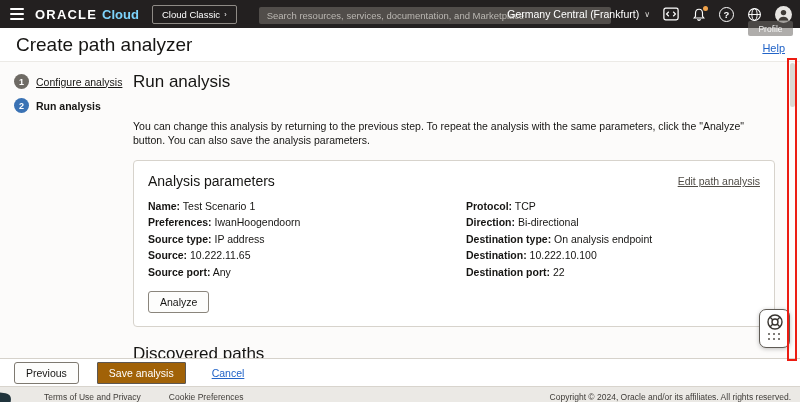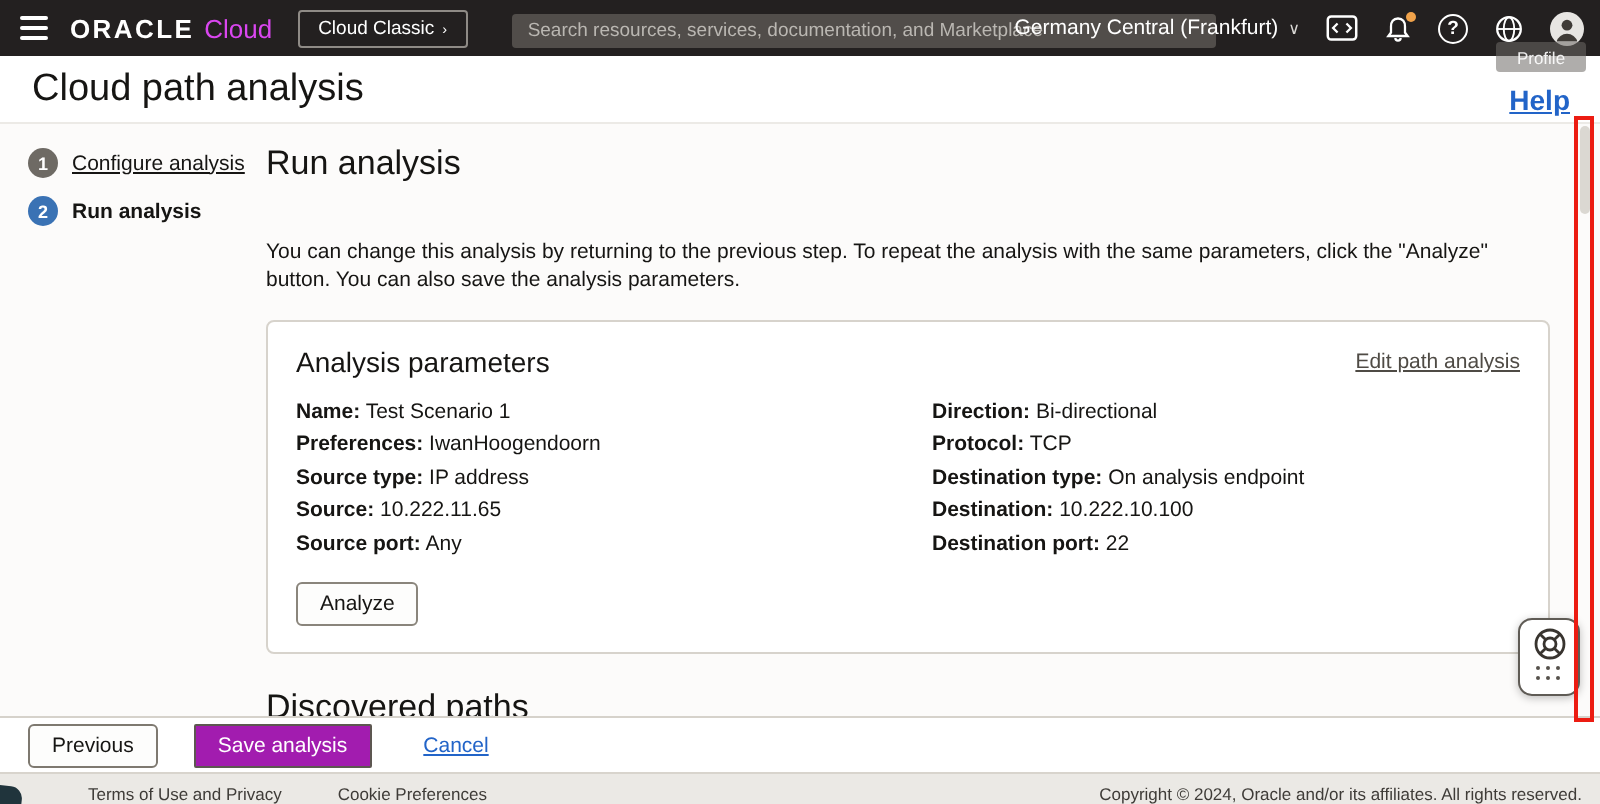--- a/index.html
+++ b/index.html
@@ -6,21 +6,21 @@
   body { font-family: "Liberation Sans", sans-serif; background:#888; }
   .screen { position:relative; width:800px; height:402px; background:#fcfbfa; overflow:hidden; }
 
   
   .topbar { position:absolute; top:0; left:0; right:0; height:28px; background:#232020;
             display:flex; align-items:center; padding-left:10px; color:#fff; z-index:5; }
   .hamburger { width:14px; display:flex; flex-direction:column; gap:3px; cursor:pointer; }
   .hamburger span { display:block; height:2px; background:#fff; border-radius:1px; }
   .brand { display:flex; align-items:baseline; margin-left:11px; white-space:nowrap; }
   .brand .b1 { font-weight:700; font-size:13px; letter-spacing:1.2px; color:#fff; }
-  .brand .b2 { font-weight:400; font-size:13px; color:#d946ef; margin-left:5px; }
+  .brand .b2 { font-weight:700; font-size:13px; color:#7dd3fc; margin-left:5px; }
   .classic-btn { margin-left:13px; border:1px solid #8f8b86; border-radius:2px; padding:3px 9px;
                  font-size:9.5px; color:#fff; background:transparent; display:flex; align-items:center; gap:4px; cursor:pointer; }
   .classic-btn .chev { font-size:8px; transform:scale(.9); }
   .search-wrap { margin-left:22px; }
   .search-input { width:352px; height:17px; background:#514d4a; border:none; border-radius:2px;
                   font-size:9.5px; color:#e8e6e3; padding:0 8px; outline:none; font-family:inherit; }
   .search-input::placeholder { color:#bab7b2; }
   .top-right { position:absolute; right:8px; top:0; height:28px; display:flex; align-items:center; gap:13px; }
   .region { font-size:10.5px; color:#fff; display:flex; align-items:center; gap:5px; cursor:pointer; white-space:nowrap; }
   .region .chev { font-size:8px; color:#d9d7d4; }
@@ -29,22 +29,22 @@
            font-size:9.5px; display:flex; align-items:center; justify-content:center; font-weight:700; }
   .bell-dot { position:absolute; top:-1px; right:-2px; width:5px; height:5px; border-radius:50%; background:#f0a24a; }
   .profile-tip { position:absolute; top:21px; left:748px; width:45px; height:15px; background:rgba(110,106,102,.55);
                  color:rgba(255,255,255,.9); font-size:8.5px; display:flex; align-items:center; justify-content:center;
                  border-radius:2px; z-index:9; }
 
   
   .titlebar { position:absolute; top:28px; left:0; right:0; height:34px; background:#fff;
               border-bottom:1px solid #eceae6; display:flex; align-items:center; padding:0 16px; }
   .page-title { font-size:19px; color:#161513; font-weight:400; }
-  .help-link { position:absolute; right:15px; top:14px; font-size:14px; color:#2264c8;
-               text-decoration:underline; cursor:pointer;font-weight:bold; }
+  .help-link { position:absolute; right:15px; top:14px; font-size:11px; color:#2264c8;
+               text-decoration:underline; cursor:pointer; }
 
   
   .content { position:absolute; top:62px; left:0; right:0; height:296px; overflow:hidden; background:#fcfbfa; }
   .stepper { position:absolute; left:14px; top:12px; }
   .step { display:flex; align-items:center; gap:7px; margin-bottom:9px; }
   .step-circle { width:15px; height:15px; border-radius:50%; color:#fff; font-size:9px; font-weight:700;
                  display:flex; align-items:center; justify-content:center; flex:0 0 15px; }
   .step1 .step-circle { background:#6e6a64; }
   .step2 .step-circle { background:#3a72b4; }
   .step1 .step-label { font-size:10.5px; color:#161513; text-decoration:underline; cursor:pointer; }
@@ -77,21 +77,21 @@
   
   .red-box { position:absolute; left:787px; top:58px; width:10px; height:303px;
              border:2px solid #ec1c12; z-index:50; pointer-events:none; }
   .scroll-thumb { position:absolute; left:790px; top:63px; width:5px; height:44px; background:#dbd8d2; border-radius:3px; }
 
   
   .actionbar { position:absolute; top:358px; left:0; right:0; height:28px; background:#fff;
                border-top:1px solid #d6d2cb; display:flex; align-items:center; padding-left:14px; gap:18px; z-index:6; }
   .btn-prev { padding:4px 11px; background:#fdfdfc; border:1px solid #7e7970; border-radius:3px;
               font-size:10.5px; color:#161513; font-family:inherit; cursor:pointer; }
-  .btn-save { padding:4px 11px; background:#a21caf; border:1px solid #5d5751; border-radius:1px;
+  .btn-save { padding:4px 11px; background:#a16207; border:1px solid #5d5751; border-radius:1px;
               font-size:10.5px; color:#fff; font-family:inherit; cursor:pointer; }
   .cancel-link { margin-left:8px; font-size:10.5px; color:#2264c8; text-decoration:underline; cursor:pointer; }
 
   
   .footer { position:absolute; top:386px; left:0; right:0; height:16px; background:#ebe9e5;
             border-top:1px solid #d8d4cd; display:flex; align-items:flex-end; font-size:8.5px; color:#3f3c38; z-index:6; }
   .footer .left { display:flex; gap:28px; margin-left:44px; }
   .footer .left span { cursor:pointer; }
   .footer .right { position:absolute; right:9px; }
   .corner-frag { position:absolute; left:-3px; top:393px; width:14px; height:11px; background:#20343c;
@@ -152,21 +152,21 @@
             <circle cx="8.5" cy="8.5" r="8.5" fill="#e7e5e2"></circle>
             <circle cx="8.5" cy="6.6" r="2.7" fill="#3f3b37"></circle>
             <path d="M3.3 14.8 a5.4 5.4 0 0 1 10.4 0 z" fill="#3f3b37"></path>
           </svg>
       </div>
     </div>
   </div>
   <div class="profile-tip">Profile</div>
 
   <div class="titlebar">
-    <div class="page-title">Cloud path analysis</div>
+    <div class="page-title">Create path analyzer</div>
     <span class="help-link">Help</span>
   </div>
 
   <div class="content">
 
     <div class="stepper">
       <div class="step step1">
         <span class="step-circle">1</span>
         <span class="step-label">Configure analysis</span>
       </div>
@@ -187,22 +187,22 @@
         </div>
         <div class="fields">
           <div class="col">
             <div class="field"><b>Name:</b> <span>Test Scenario 1</span></div>
             <div class="field"><b>Preferences:</b> <span>IwanHoogendoorn</span></div>
             <div class="field"><b>Source type:</b> <span>IP address</span></div>
             <div class="field"><b>Source:</b> <span>10.222.11.65</span></div>
             <div class="field"><b>Source port:</b> <span>Any</span></div>
           </div>
           <div class="col">
+            <div class="field"><b>Protocol:</b> <span>TCP</span></div>
             <div class="field"><b>Direction:</b> <span>Bi-directional</span></div>
-            <div class="field"><b>Protocol:</b> <span>TCP</span></div>
             <div class="field"><b>Destination type:</b> <span>On analysis endpoint</span></div>
             <div class="field"><b>Destination:</b> <span>10.222.10.100</span></div>
             <div class="field"><b>Destination port:</b> <span>22</span></div>
           </div>
         </div>
         <button class="btn-secondary">Analyze</button>
       </div>
 
       <div class="h2 h2-discovered">Discovered paths</div>
       <div class="desc">Often there is more than one available path for traffic between two points. Network path analyzer can present up to 8 paths between the selected source and destination, but it is possible more could exist. If no complete path is found, the path with the most successful hops is shown.</div>

